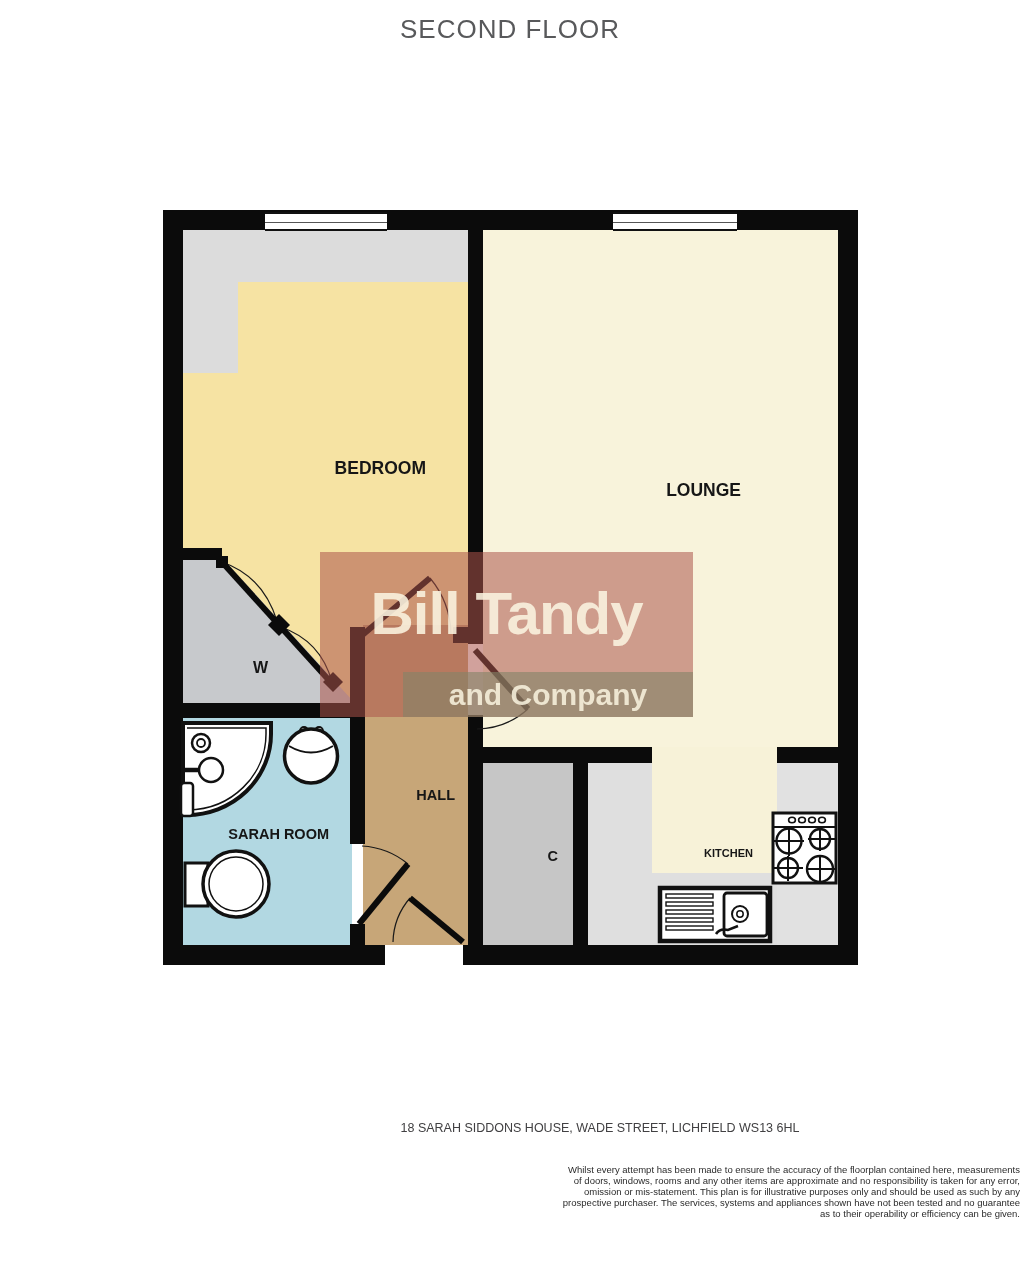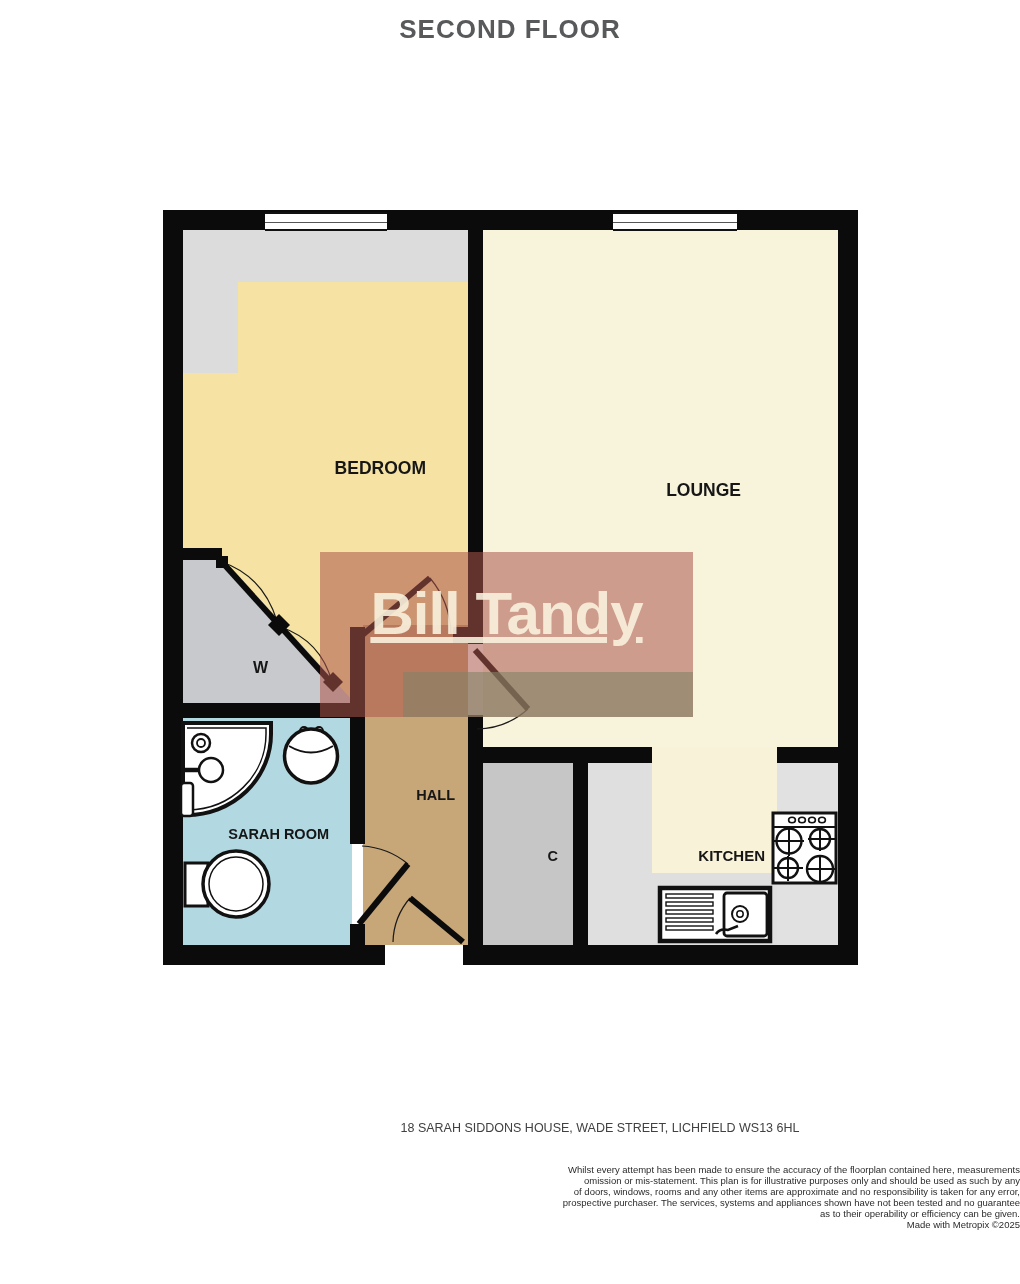--- a/index.html
+++ b/index.html
@@ -2,21 +2,21 @@
 <html><head>
 <meta charset="utf-8">
 <style>
   html,body{margin:0;padding:0;}
   body{
     width:1020px;height:1284px;background:#ffffff;position:relative;
     font-family:"Liberation Sans", sans-serif;overflow:hidden;
   }
   .page-title{
     position:absolute;top:14px;left:0;width:1020px;text-align:center;
-    font-size:26px;letter-spacing:1px;color:#58595b;font-weight:700;
+    font-size:26px;letter-spacing:1px;color:#58595b;font-weight:400;
   }
   
   .plan{position:absolute;left:163px;top:210px;width:695px;height:755px;}
   .fill{position:absolute;}
   .wall{position:absolute;background:#0b0b0b;z-index:20;}
   .window{
     position:absolute;top:2px;height:15px;background:#ffffff;
     border-top:2px solid #111;border-bottom:2px solid #111;z-index:25;
   }
   .window .pane{position:absolute;left:0;right:0;top:50%;height:0;border-top:1.5px solid #555;}
@@ -24,21 +24,21 @@
   svg.layer.over{z-index:30;}
   .room-label{
     position:absolute;z-index:60;color:#161616;font-weight:bold;text-align:right;
   }
   
   .wm{position:absolute;z-index:50;pointer-events:none;}
   .wm-red{left:157px;top:342px;width:373px;height:165px;background:rgba(172,84,74,0.55);}
   .wm-band{left:240px;top:462px;width:290px;height:45px;background:rgba(130,132,104,0.60);}
   .wm-name{
     left:157px;top:342px;width:373px;height:122px;display:flex;align-items:center;justify-content:center;
-    font-size:60px;font-weight:bold;color:rgba(250,244,224,0.88);letter-spacing:-1px;white-space:nowrap;text-decoration:underline;
+    font-size:60px;font-weight:bold;color:rgba(250,244,224,0.88);letter-spacing:-1px;white-space:nowrap;
   }
   .wm-company{
     left:240px;top:464px;width:290px;height:42px;display:flex;align-items:center;justify-content:center;
     font-size:30px;font-weight:bold;color:rgba(250,244,224,0.85);white-space:nowrap;
   }
   .wm-tag{
     left:140px;top:500px;width:410px;text-align:center;font-size:16px;font-weight:bold;
     letter-spacing:2.5px;color:rgba(206,118,56,0.82);white-space:nowrap;
   }
   
@@ -187,31 +187,31 @@
       <line x1="625" y1="646" x2="625" y2="671" stroke-width="2"></line>
       <circle cx="657" cy="659" r="13" stroke-width="2.4"></circle>
       <line x1="643" y1="659" x2="672" y2="659" stroke-width="2"></line>
       <line x1="657" y1="645" x2="657" y2="672" stroke-width="2"></line>
     </g>
   </svg>
 
   <div class="wm wm-red"></div>
   <div class="wm wm-band"></div>
   <div class="wm wm-name">Bill Tandy</div>
+  <div class="wm wm-company">and Company</div>
 
   <div class="room-label" style="left:103px;top:248px;width:160px;font-size:17.5px;">BEDROOM</div>
   <div class="room-label" style="left:418px;top:270px;width:160px;font-size:17.5px;">LOUNGE</div>
   <div class="room-label" style="left:45px;top:449px;width:60px;font-size:16px;">W</div>
   <div class="room-label" style="left:36px;top:616px;width:130px;font-size:14.5px;">SARAH ROOM</div>
   <div class="room-label" style="left:212px;top:577px;width:80px;font-size:14.5px;">HALL</div>
   <div class="room-label" style="left:335px;top:638px;width:60px;font-size:14.5px;">C</div>
-  <div class="room-label" style="left:490px;top:637px;width:100px;font-size:15px;margin-left:12px;">KITCHEN</div>
+  <div class="room-label" style="left:490px;top:637px;width:100px;font-size:11px;">KITCHEN</div>
 </div>
 
 <div class="addr">18 SARAH SIDDONS HOUSE, WADE STREET, LICHFIELD WS13 6HL</div>
 <div class="disc">
   <div>Whilst every attempt has been made to ensure the accuracy of the floorplan contained here, measurements</div>
+  <div>of doors, windows, rooms and any other items are approximate and no responsibility is taken for any error,</div>
   <div>omission or mis-statement. This plan is for illustrative purposes only and should be used as such by any</div>
-  <div>of doors, windows, rooms and any other items are approximate and no responsibility is taken for any error,</div>
   <div>prospective purchaser. The services, systems and appliances shown have not been tested and no guarantee</div>
   <div>as to their operability or efficiency can be given.</div>
-  <div>Made with Metropix ©2025</div>
 </div>
 
 </body></html>

